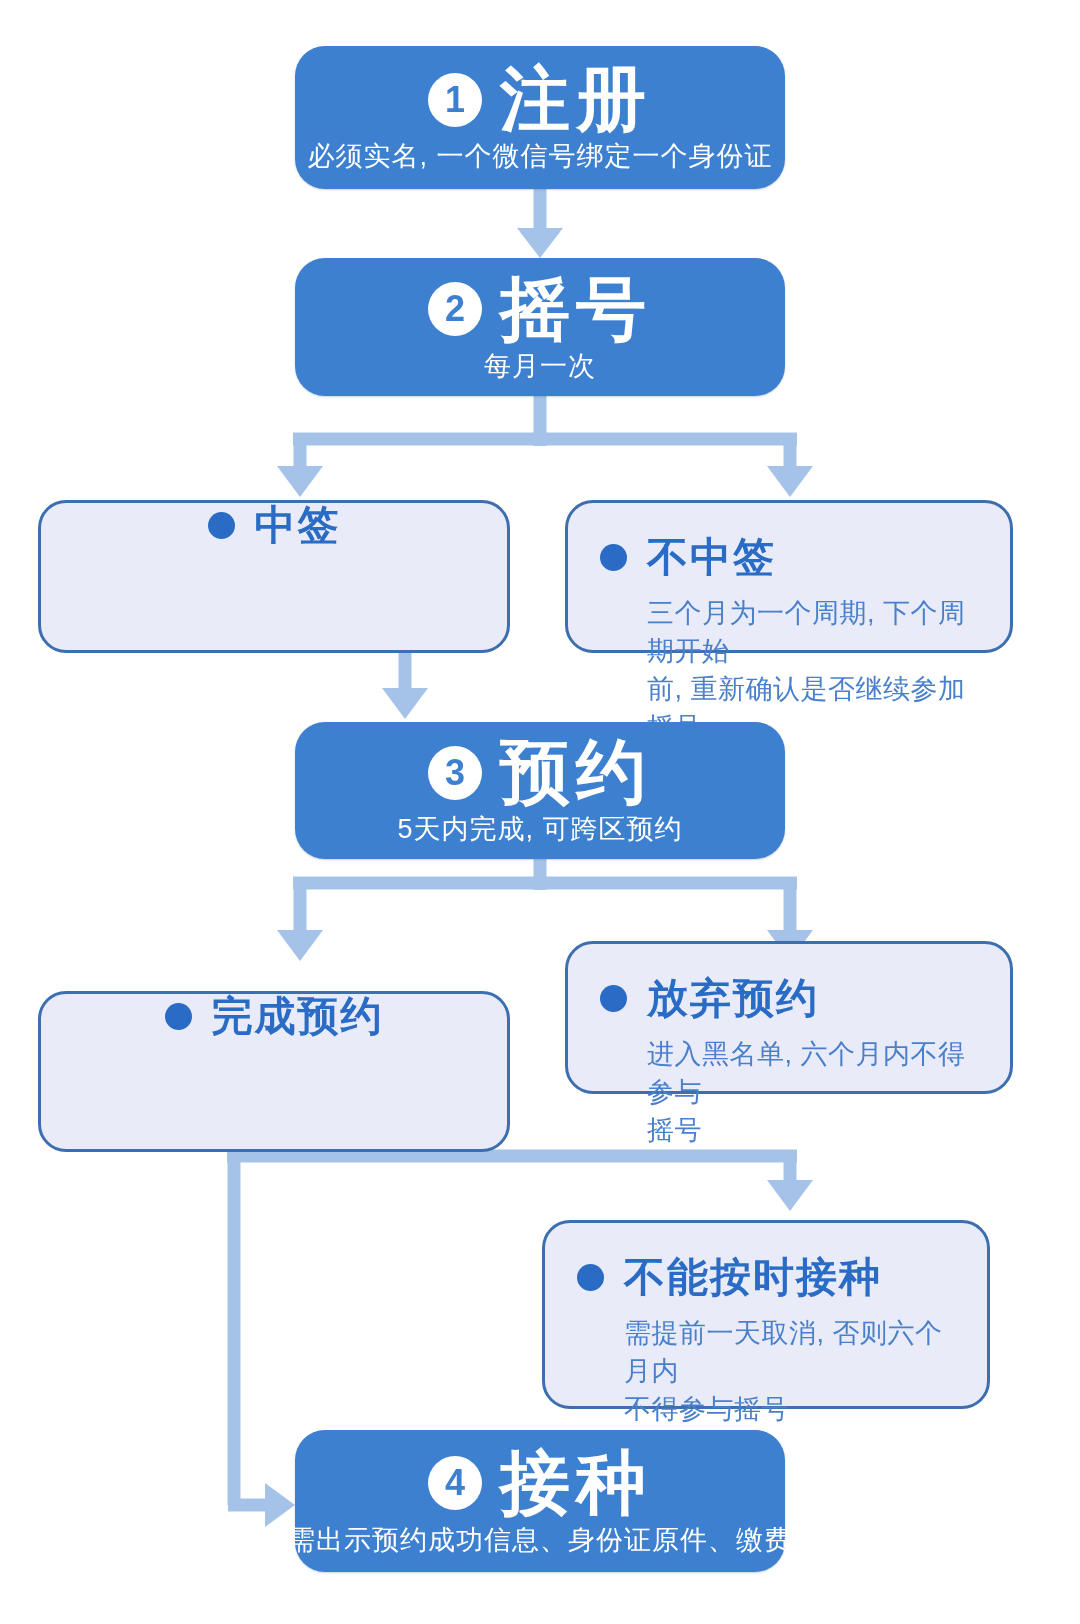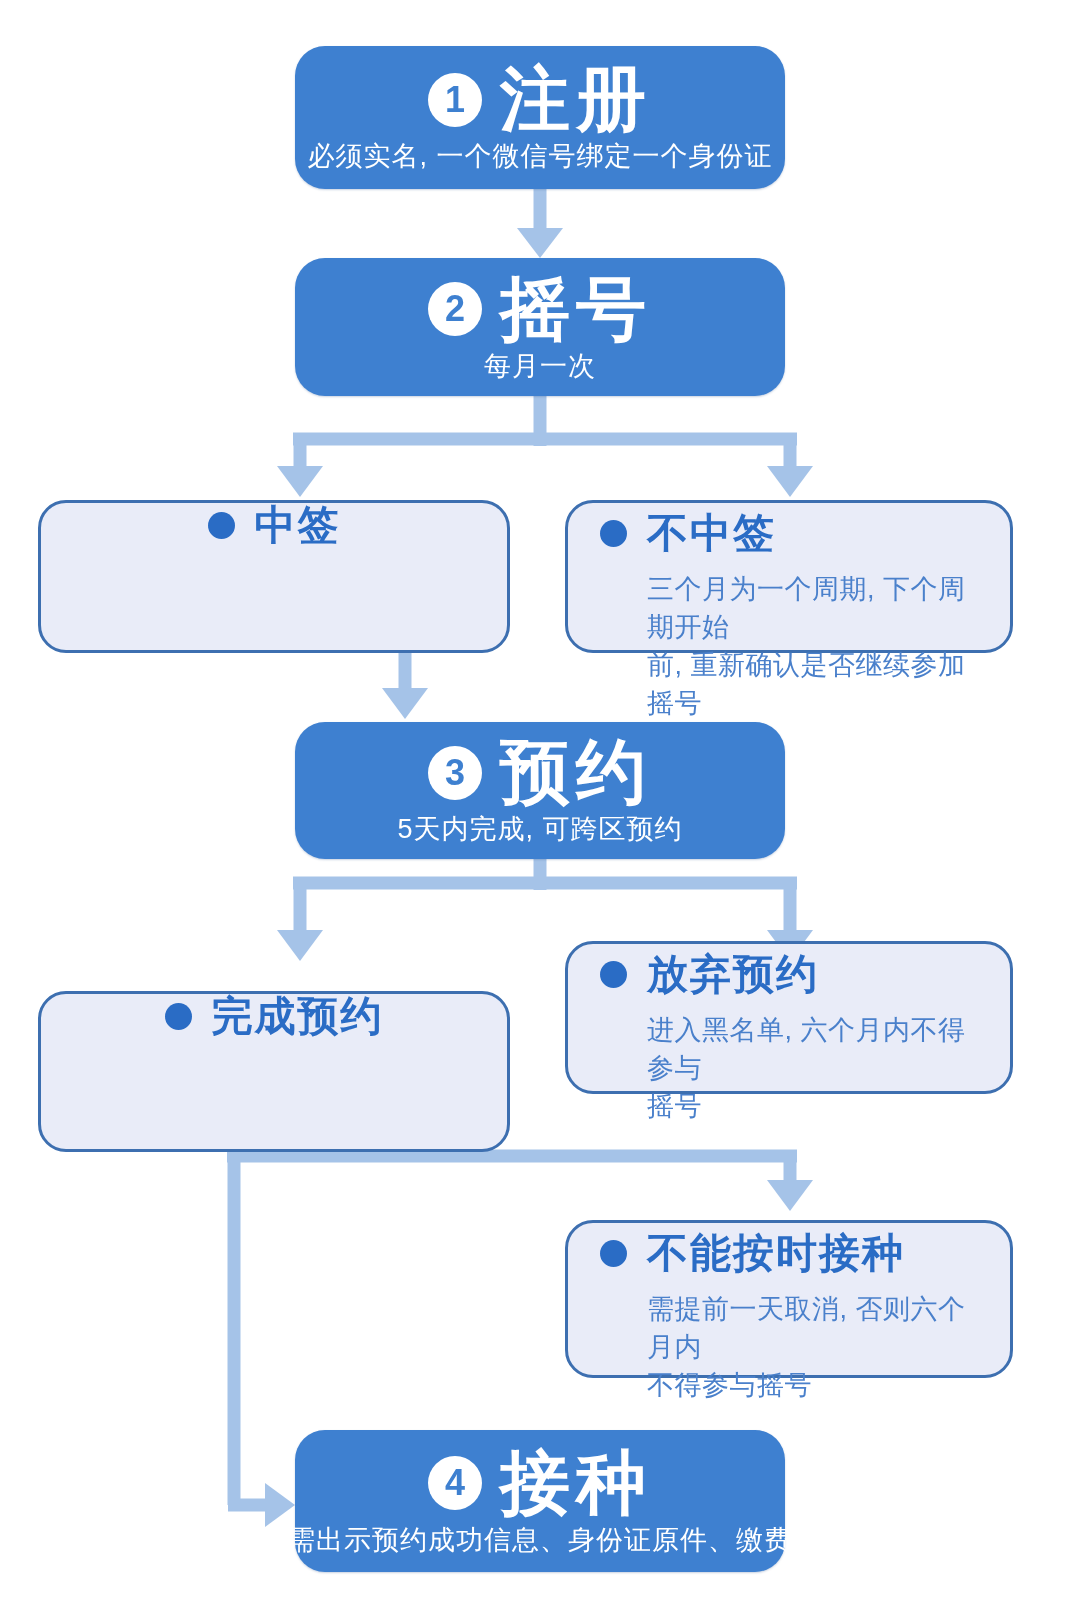--- a/index.html
+++ b/index.html
@@ -42,21 +42,21 @@
     position:absolute;background:var(--light_fill);
     border:3px solid var(--light_border);border-radius:28px;
     box-sizing:border-box;color:var(--title_text);
   }
   .outcome.centered{display:flex;align-items:flex-start;justify-content:center;}
   .outcome .o-title-row{display:flex;align-items:center;gap:20px;}
   .outcome .dot{
     width:27px;height:27px;border-radius:50%;background:var(--title_text);flex:0 0 auto;
   }
   .outcome .o-title{font-size:41px;font-weight:bold;letter-spacing:2px;line-height:1.1;}
-  .outcome.detailed{padding:8px 24px 0 32px;}
+  .outcome.detailed{padding:32px 24px 0 32px;}
   .outcome.detailed .o-sub{
     margin-left:47px;margin-top:14px;font-size:27px;line-height:38px;
     color:var(--subtitle_text);white-space:pre-line;letter-spacing:.5px;
   }
 </style>
 </head>
 <body>
 
 <div class="canvas">
 
@@ -150,21 +150,21 @@
 
   <div class="outcome detailed" style="left:565px;top:941px;width:448px;height:153px;">
     <div class="o-title-row">
       <span class="dot"></span>
       <span class="o-title">放弃预约</span>
     </div>
     <div class="o-sub">进入黑名单, 六个月内不得参与
 摇号</div>
   </div>
 
-  <div class="outcome detailed" style="left:565px;top:1220px;width:448px;height:158px;">
+  <div class="outcome detailed" style="left:542px;top:1220px;width:448px;height:189px;">
     <div class="o-title-row">
       <span class="dot"></span>
       <span class="o-title">不能按时接种</span>
     </div>
     <div class="o-sub">需提前一天取消, 否则六个月内
 不得参与摇号</div>
   </div>
 
   <div class="step" style="left:295px;top:1430px;width:490px;height:142px;">
     <div class="title-row">

